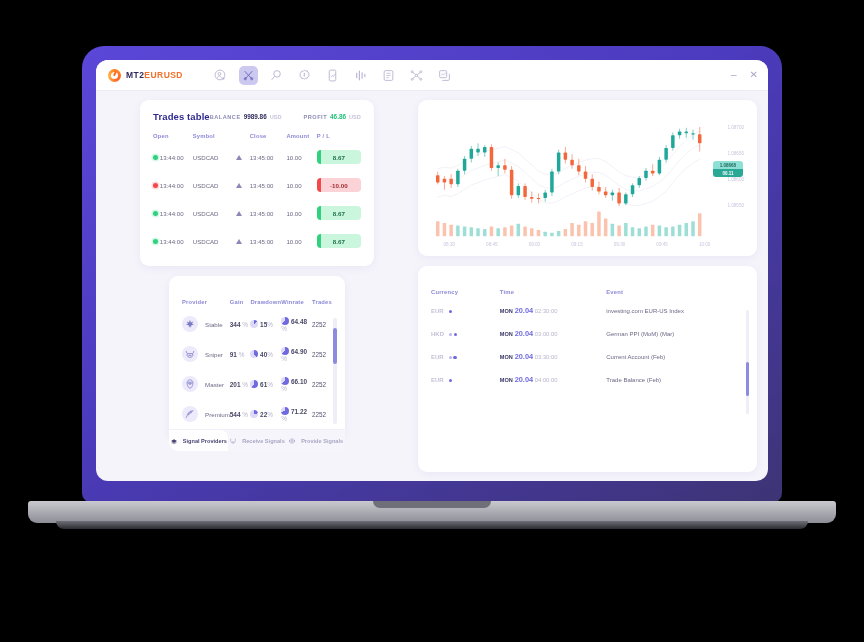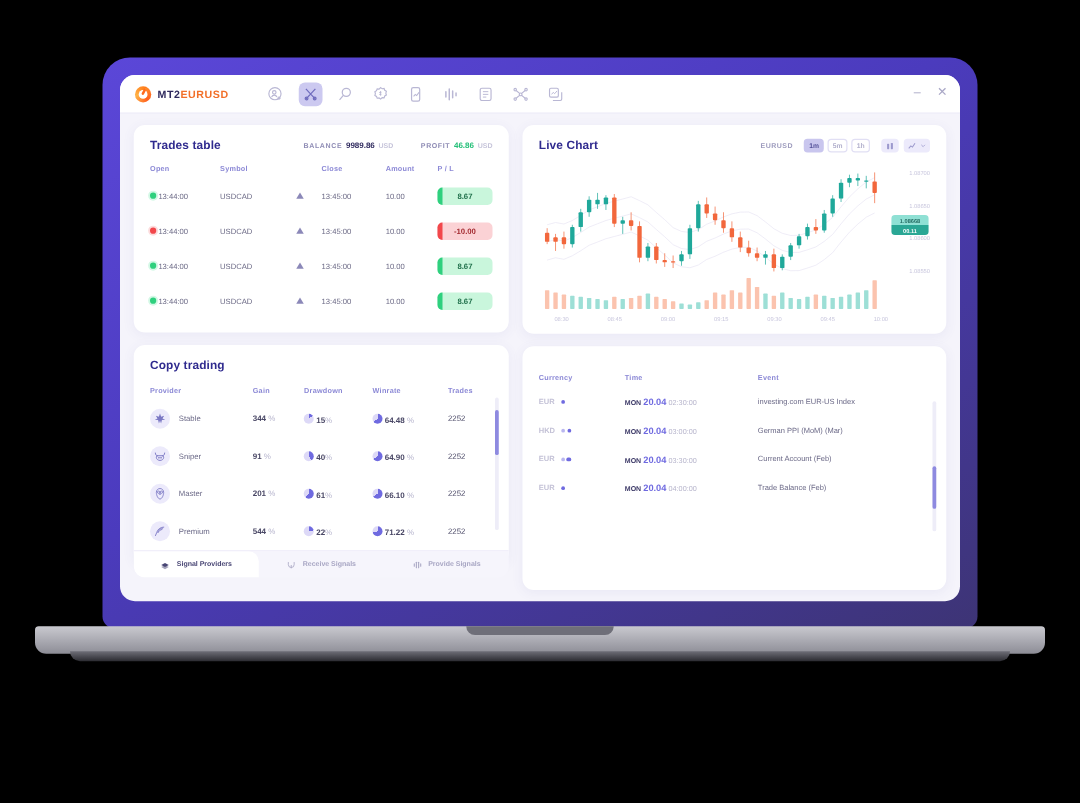--- a/index.html
+++ b/index.html
@@ -80,21 +80,21 @@
   }
   .tb-icon svg { width: 13px; height: 13px; display:block; }
   .tb-icon.active { background: #ccc9f0; color: #6f6bbd; }
 
   .win-ctrls { margin-left: auto; display: flex; align-items: center; gap: 13px; color:#a9a7c6; }
   .win-btn { font-size: 10px; line-height: 1; cursor: default; }
 
   
   .app-body { padding: 9px 11px; display: flex; gap: 11px; height: calc(100% - 31px); }
   .col { display: flex; flex-direction: column; gap: 10px; }
-  .col-left { width: 300px; }
+  .col-left { width: 300px; align-items: center; }
   .col-right { flex: 1; }
 
   .card {
     background: #fff; border-radius: 9px;
     box-shadow: 0 2px 9px rgba(90,80,170,0.07);
     padding: 11px 13px;
     position: relative;
   }
   .card-title {
     font-size: 9.5px; font-weight: 700; color: #2f2a8e; letter-spacing: .1px;
@@ -349,21 +349,20 @@
                     <td class="td"><span class="tri"></span></td>
                     <td class="td">13:45:00</td>
                     <td class="td">10.00</td>
                     <td class="td"><span class="pl pos">8.67</span></td>
                   </tr>
                 </tbody>
             </table>
           </div>
 
           <div class="card" style="padding-bottom:0;">
-            <div class="card-title">Copy trading</div>
             <table class="ct-table">
               <thead>
                   <tr id="ct-head-row">
                     <th class="th" style="width: 30%;">Provider</th>
                     <th class="th" style="width: 15%;">Gain</th>
                     <th class="th" style="width: 20%;">Drawdown</th>
                     <th class="th" style="width: 22%;">Winrate</th>
                     <th class="th" style="width: 13%;">Trades</th>
                   </tr>
                 </thead>
@@ -466,45 +465,20 @@
                   </span>
                   <span>Provide Signals</span>
                 </div>
               </div>
           </div>
         </div>
 
         <div class="col col-right">
 
           <div class="card">
-            <div class="lc-head">
-              <div class="card-title">Live Chart</div>
-              <div class="pair">EURUSD</div>
-              <div class="tf-grp" id="tf-grp">
-                  <div class="tf active">1m</div>
-                  <div class="tf">5m</div>
-                  <div class="tf">1h</div>
-                </div>
-              <div class="ctrl-grp">
-                <div class="ctrl">
-                  <svg viewBox="0 0 24 24" fill="currentColor">
-                      <rect x="5" y="6" width="5" height="13" rx="1.5"></rect>
-                      <rect x="14" y="4" width="5" height="15" rx="1.5"></rect>
-                    </svg>
-                </div>
-                <div class="ctrl">
-                  <svg viewBox="0 0 24 24" fill="none" stroke="currentColor" stroke-width="2.4">
-                      <path d="M3 17l5-6 4 3 6-9"></path>
-                    </svg>
-                  <svg viewBox="0 0 24 24" fill="none" stroke="currentColor" stroke-width="3" style="width:5px;height:5px;">
-                      <path d="M5 9l7 7 7-7"></path>
-                    </svg>
-                </div>
-              </div>
-            </div>
             <div class="chart-wrap">
               <svg id="chart-svg" viewBox="0 0 640 290" preserveAspectRatio="none" style="position:absolute;left:0;top:0;width:88%;height:100%;">
                   <path d="M15.6 148.4L31.2 144.2L46.8 147.0L62.4 140.6L78.0 131.4L93.7 121.5L109.3 115.6L124.9 109.7L140.5 105.5L156.1 101.7L171.7 97.6L187.3 104.5L202.9 112.3L218.5 125.9L234.1 139.1L249.8 153.5L265.4 160.5L281.0 162.3L296.6 157.4L312.2 147.3L327.8 141.4L343.4 134.2L359.0 128.5L374.6 125.4L390.2 125.1L405.9 131.9L421.5 143.2L437.1 155.6L452.7 163.8L468.3 167.7L483.9 167.4L499.5 162.8L515.1 157.6L530.7 147.6L546.3 134.9L562.0 115.6L577.6 97.8L593.2 83.1L608.8 70.7L624.4 63.0" fill="none" stroke="#e6e3f2" stroke-width="1.2"></path>
                   <path d="M15.6 117.4L31.2 113.3L46.8 116.0L62.4 109.7L78.0 100.5L93.7 90.6L109.3 84.7L124.9 78.7L140.5 74.6L156.1 70.7L171.7 66.6L187.3 73.6L202.9 81.3L218.5 95.0L234.1 108.1L249.8 122.6L265.4 129.5L281.0 131.3L296.6 126.4L312.2 116.4L327.8 110.4L343.4 103.2L359.0 97.6L374.6 94.5L390.2 94.2L405.9 100.9L421.5 112.3L437.1 124.6L452.7 132.9L468.3 136.8L483.9 136.5L499.5 131.9L515.1 126.7L530.7 116.6L546.3 104.0L562.0 84.7L577.6 66.9L593.2 52.2L608.8 39.8L624.4 32.0" fill="none" stroke="#e6e3f2" stroke-width="1.2"></path>
                   <path d="M15.6 181.4L31.2 177.2L46.8 180.0L62.4 173.6L78.0 164.5L93.7 154.5L109.3 148.7L124.9 142.7L140.5 138.6L156.1 134.7L171.7 130.6L187.3 137.5L202.9 145.3L218.5 158.9L234.1 172.1L249.8 186.5L265.4 193.5L281.0 195.3L296.6 190.4L312.2 180.3L327.8 174.4L343.4 167.2L359.0 161.5L374.6 158.4L390.2 158.2L405.9 164.9L421.5 176.2L437.1 188.6L452.7 196.8L468.3 200.7L483.9 200.5L499.5 195.8L515.1 190.7L530.7 180.6L546.3 168.0L562.0 148.6L577.6 130.8L593.2 116.1L608.8 103.7L624.4 96.0" fill="none" stroke="#e6e3f2" stroke-width="1.2"></path>
                   <rect x="11.551219512195122" y="236" width="8.117073170731707" height="34" rx="1.2" fill="#fbc3ae"></rect>
                   <rect x="27.160975609756097" y="240" width="8.117073170731707" height="30" rx="1.2" fill="#fbc3ae"></rect>
                   <rect x="42.77073170731707" y="244" width="8.117073170731707" height="26" rx="1.2" fill="#fbc3ae"></rect>
                   <rect x="58.380487804878044" y="246" width="8.117073170731707" height="24" rx="1.2" fill="#9ddfd6"></rect>
                   <rect x="73.99024390243902" y="248" width="8.117073170731707" height="22" rx="1.2" fill="#9ddfd6"></rect>

